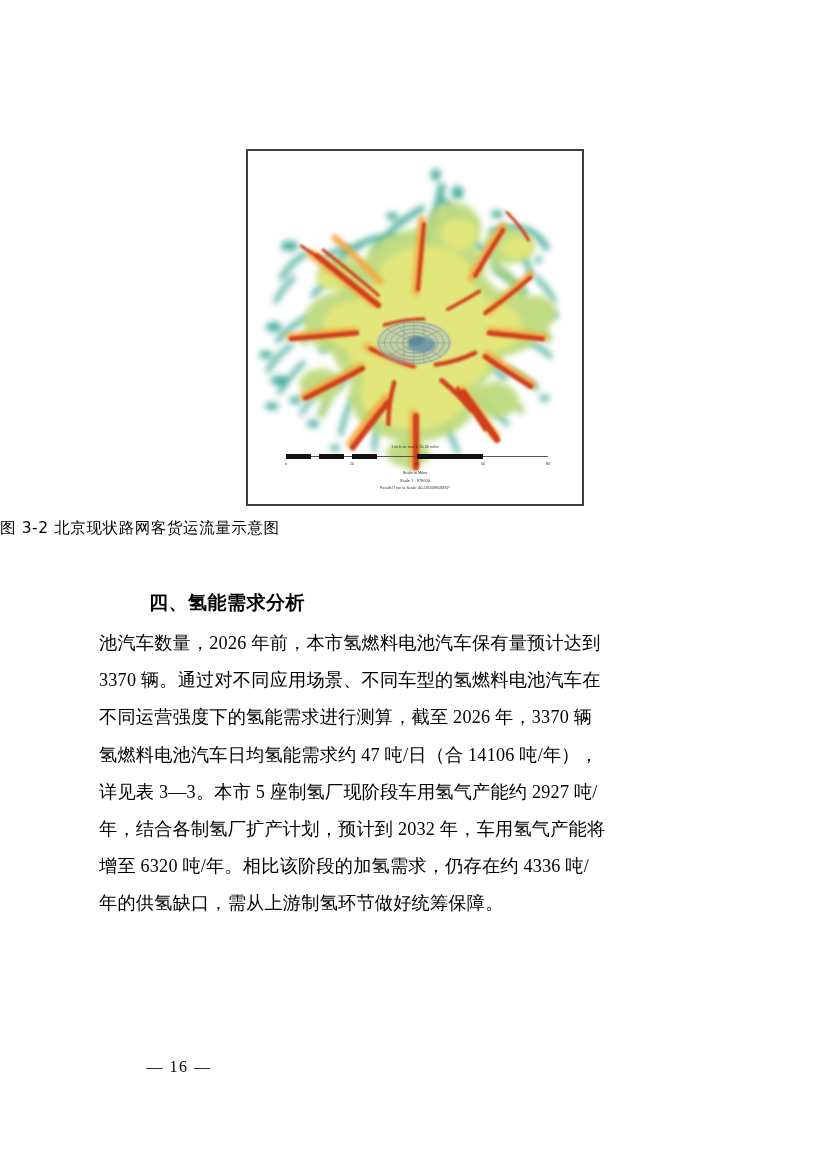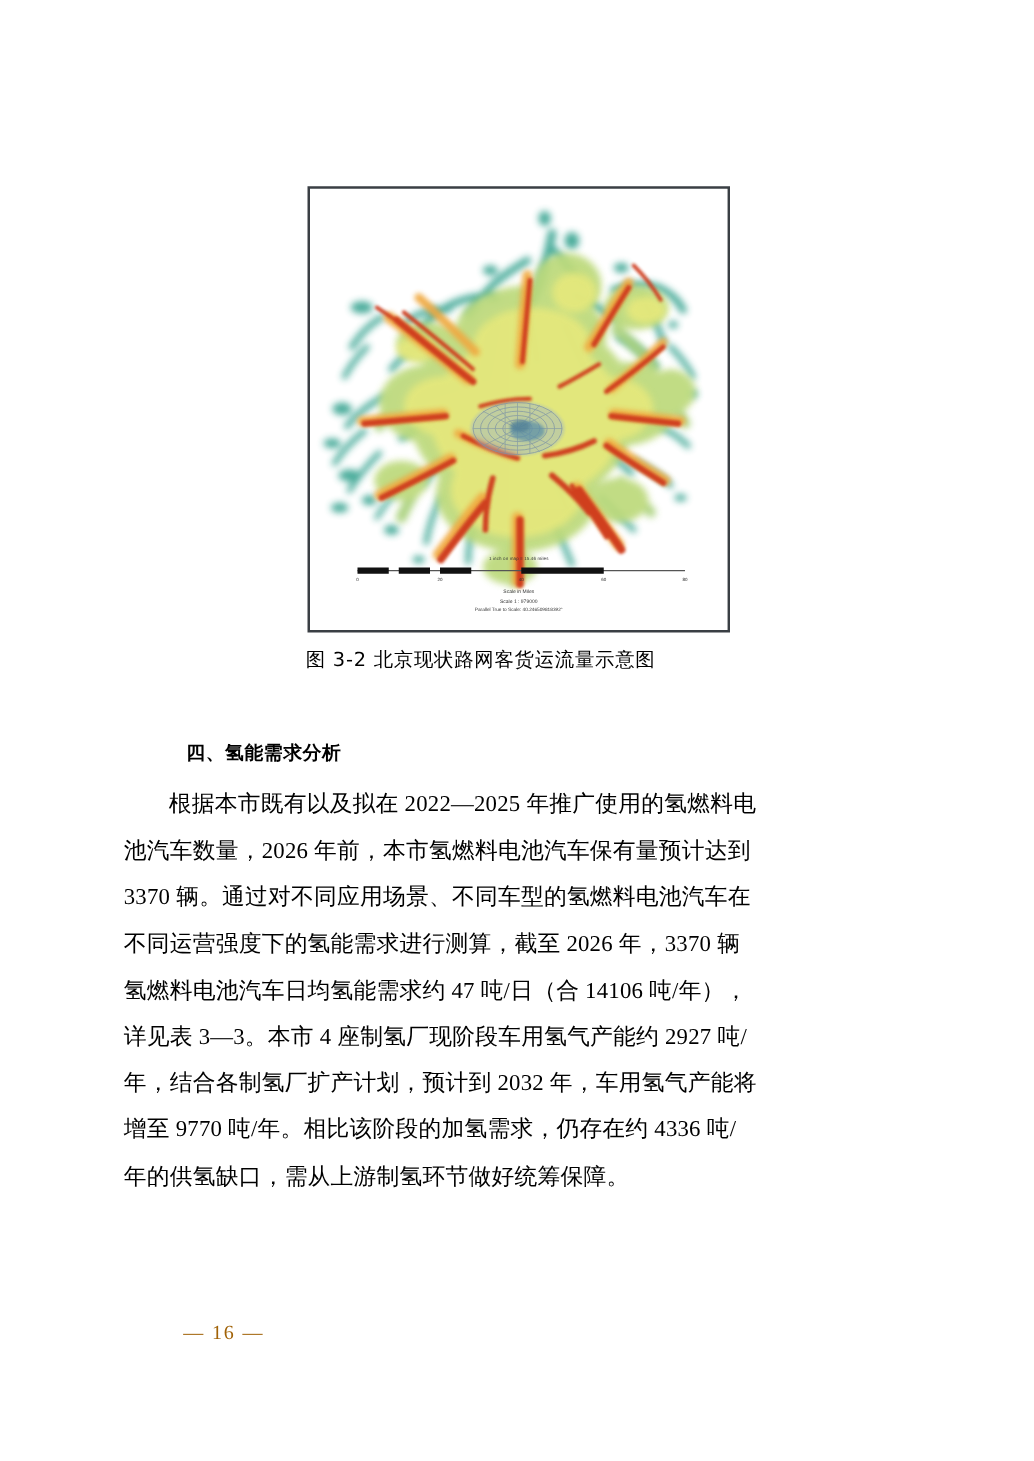--- a/index.html
+++ b/index.html
@@ -112,39 +112,39 @@
   .scale-caption.c1 { top: 25px; font-size: 4.0px; }
   .scale-caption.c2 { top: 33px; font-size: 4.0px; }
   .scale-caption.c3 { top: 41px; font-size: 3.8px; }
 
   
   .fig-caption {
     position: absolute;
     left: 0;
     top: 518px;
     width: 769px;
-    text-align: center;
+    text-align: left;
     font-family: "DejaVu Sans", "Liberation Sans", sans-serif;
     font-size: 15.5px;
     letter-spacing: 0.6px;
     color: #000;
     white-space: nowrap;
   }
 
   
   .content {
     position: absolute;
     left: 99px;
     top: 585px;
     width: 630px;
   }
   .section-heading {
     font-family: "DejaVu Sans", "Liberation Sans", sans-serif;
     font-weight: bold;
-    font-size: 15px;
+    font-size: 19px;
     line-height: 34px;
     margin: 0 0 6px 0;
     padding-left: 50px;
     letter-spacing: 0.5px;
   }
   .para {
     margin: 0;
     font-family: "Liberation Serif", "DejaVu Serif", serif;
     font-size: 18.2px;
     line-height: 37.2px;
@@ -160,21 +160,21 @@
 
   .page-number {
     position: absolute;
     left: 99px;
     top: 1058px;
     width: 160px;
     text-align: center;
     font-family: "Liberation Serif", "DejaVu Serif", serif;
     font-size: 16px;
     letter-spacing: 1.5px;
-    color: #a16207;
+    color: #000000;
   }
 </style>
 </head>
 <body>
 
 <div class="page">
 
   <div class="figure-block">
     <div class="map-frame">
 
@@ -385,27 +385,26 @@
       </div>
     </div>
   </div>
 
   <div class="fig-caption">图 3-2 北京现状路网客货运流量示意图</div>
 
   <div class="content">
     <h2 class="section-heading">四、氢能需求分析</h2>
 
     <p class="para">
-      <span class="ln first">根据本市既有以及拟在 2022—2025 年推广使用的氢燃料电</span>
       <span class="ln">池汽车数量，2026 年前，本市氢燃料电池汽车保有量预计达到</span>
       <span class="ln">3370 辆。通过对不同应用场景、不同车型的氢燃料电池汽车在</span>
       <span class="ln">不同运营强度下的氢能需求进行测算，截至 2026 年，3370 辆</span>
       <span class="ln">氢燃料电池汽车日均氢能需求约 47 吨/日（合 14106 吨/年），</span>
-      <span class="ln">详见表 3—3。本市 4 座制氢厂现阶段车用氢气产能约 2927 吨/</span>
+      <span class="ln">详见表 3—3。本市 5 座制氢厂现阶段车用氢气产能约 2927 吨/</span>
       <span class="ln">年，结合各制氢厂扩产计划，预计到 2032 年，车用氢气产能将</span>
-      <span class="ln">增至 9770 吨/年。相比该阶段的加氢需求，仍存在约 4336 吨/</span>
+      <span class="ln">增至 6320 吨/年。相比该阶段的加氢需求，仍存在约 4336 吨/</span>
       <span class="ln">年的供氢缺口，需从上游制氢环节做好统筹保障。</span>
     </p>
   </div>
 
   <div class="page-number">— 16 —</div>
 
 </div>
 
 </body></html>

